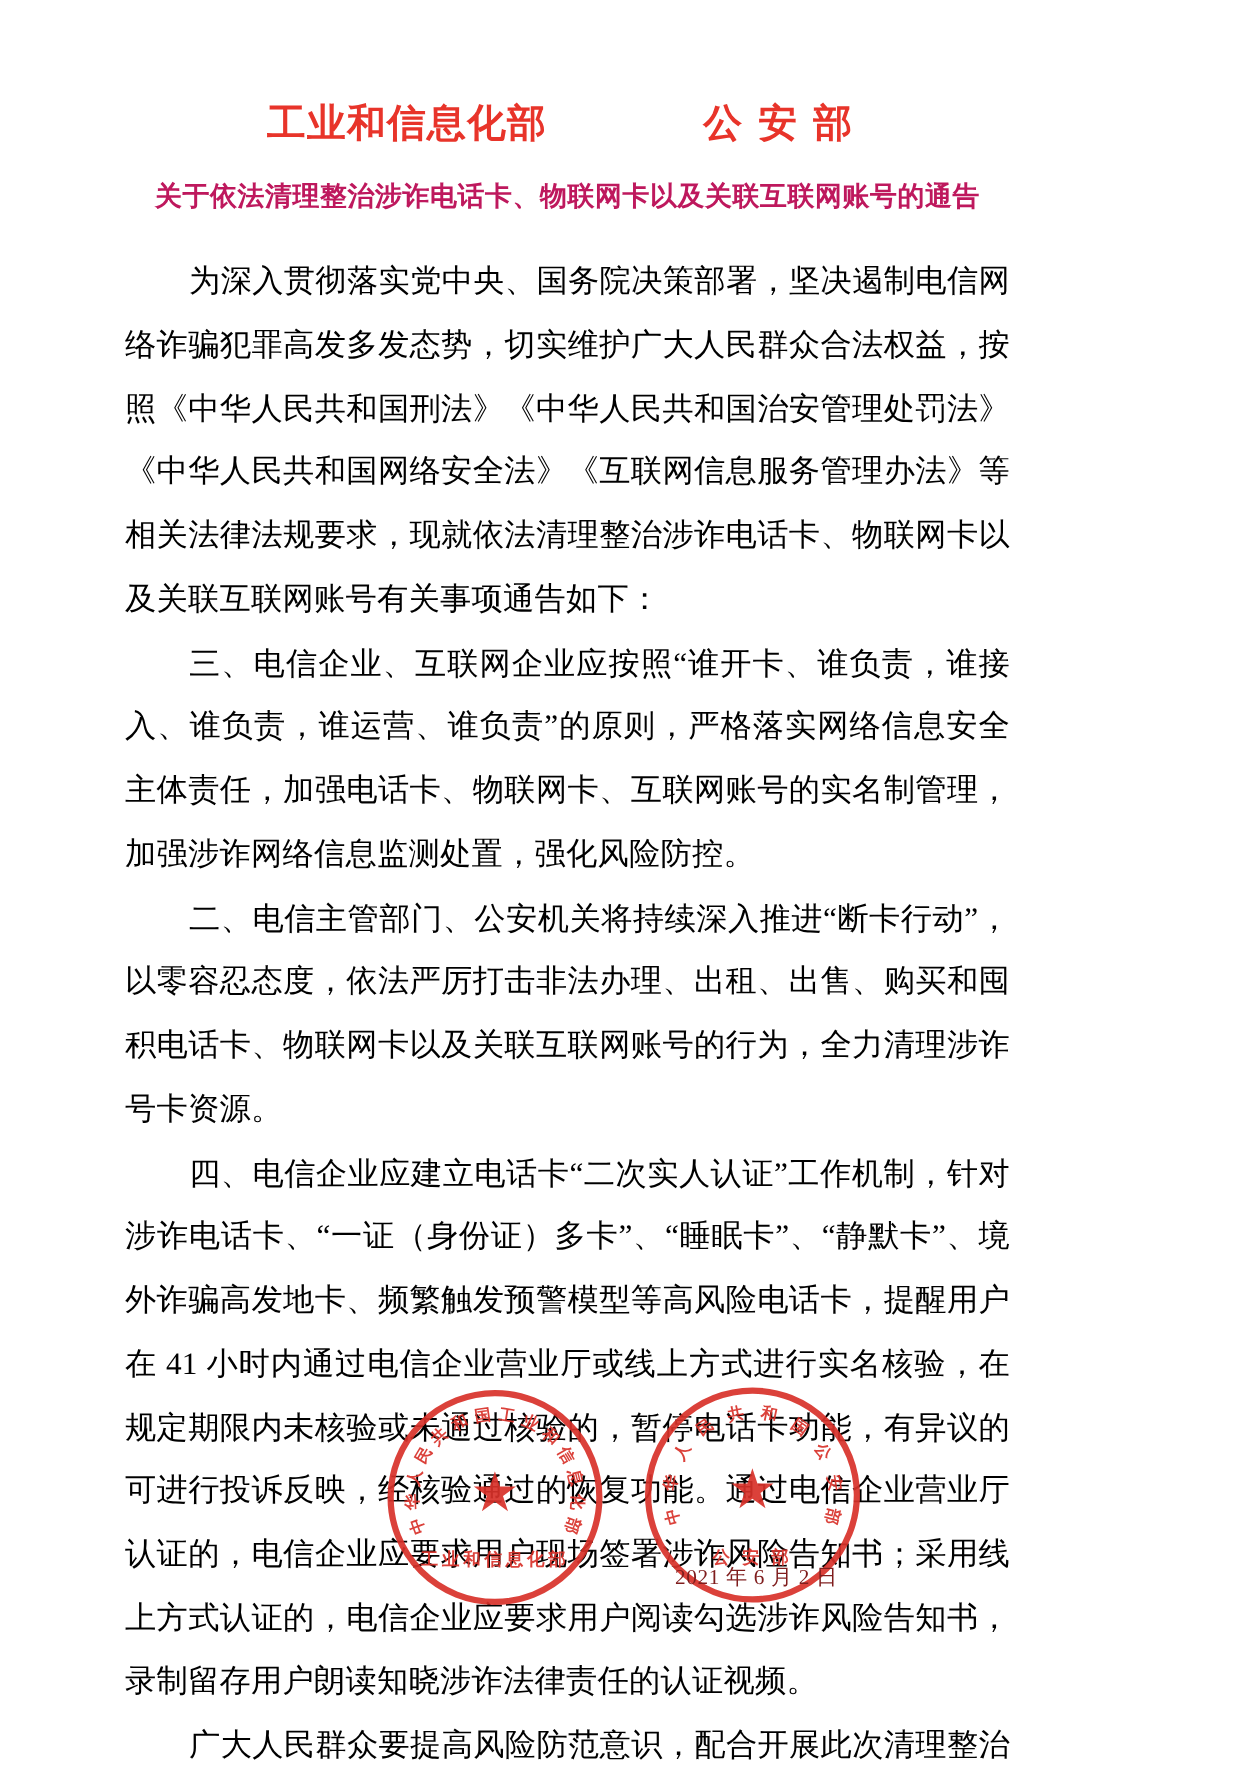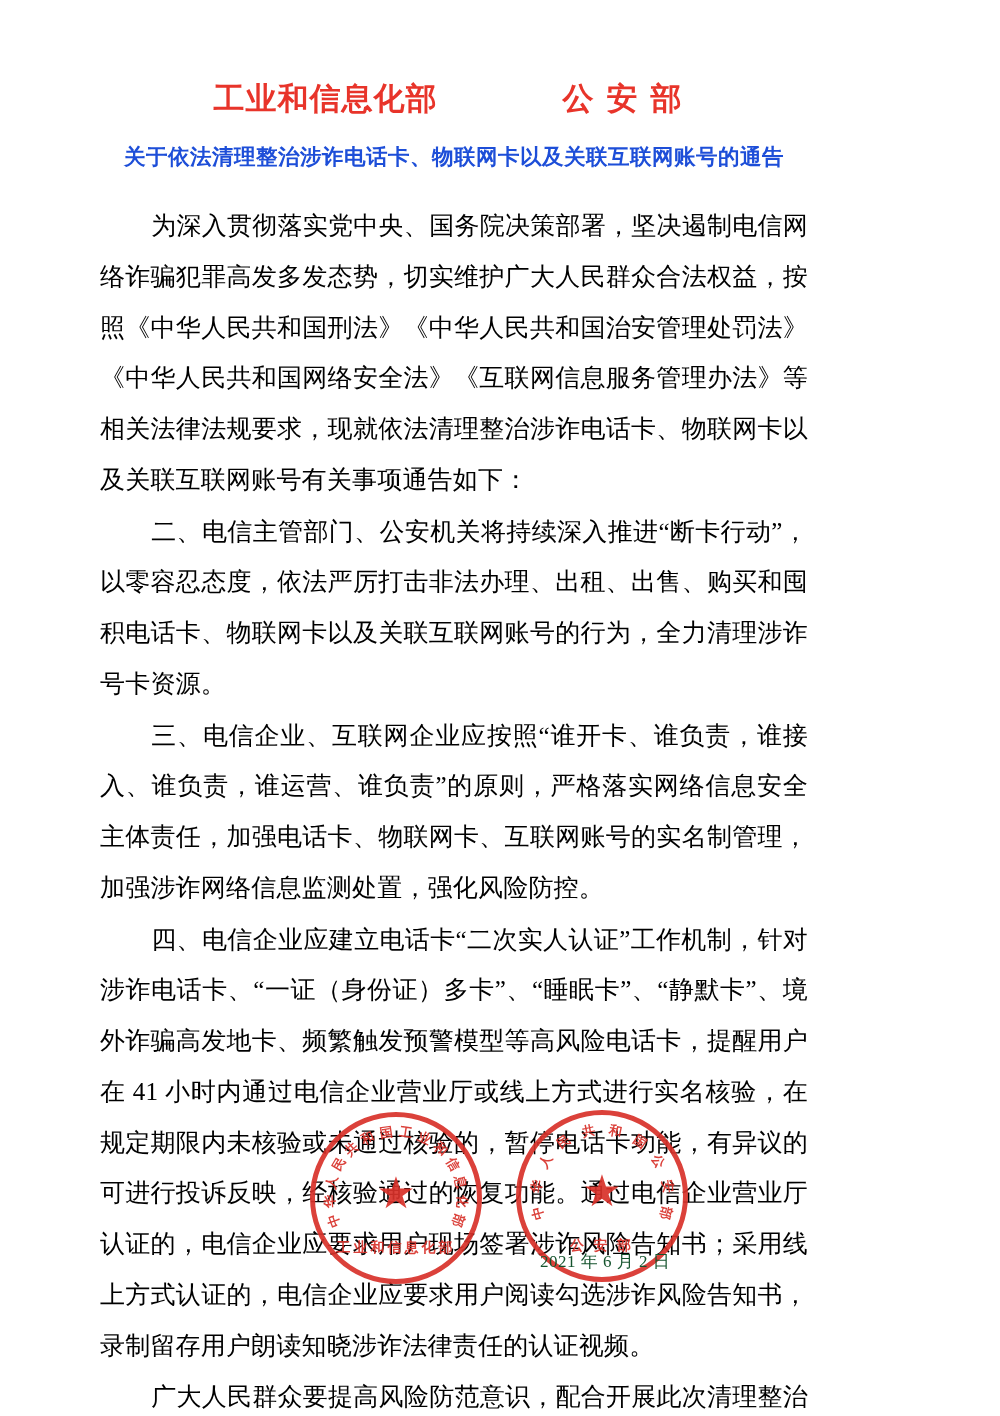--- a/index.html
+++ b/index.html
@@ -32,21 +32,21 @@
     letter-spacing: 1px;
     margin-bottom: 22px;
   }
   .masthead .agency-2 {
     letter-spacing: 13px;
     padding-left: 4px;
     margin-left: 35px;
   }
   .doc-title {
     text-align: center;
-    color: #1d4ed8;
+    color: #be185d;
     font-weight: bold;
     font-size: 21.5px;
     letter-spacing: 0.5px;
     margin-bottom: 30px;
   }
   .body-text {
     font-size: 25px;
     line-height: 2.03;
     text-align: justify;
     text-justify: inter-ideograph;
@@ -111,40 +111,40 @@
     color: #d8312a;
     font-size: 14px;
     font-weight: bold;
     letter-spacing: 3px;
   }
   .seal-date {
     position: absolute;
     left: 540px;
     top: 152px;
     font-size: 17px;
-    color: #14532d;
+    color: #7f1d1d;
     letter-spacing: 0.5px;
   }
 </style>
 </head>
 <body>
 
 <div class="page">
 
   <div class="masthead">
     <span class="agency-1">工业和信息化部</span>
     <span class="agency-2">公安部</span>
   </div>
 
   <div class="doc-title">关于依法清理整治涉诈电话卡、物联网卡以及关联互联网账号的通告</div>
 
   <div class="body-text">
     <p class="para">为深入贯彻落实党中央、国务院决策部署，坚决遏制电信网络诈骗犯罪高发多发态势，切实维护广大人民群众合法权益，按照《中华人民共和国刑法》《中华人民共和国治安管理处罚法》《中华人民共和国网络安全法》《互联网信息服务管理办法》等相关法律法规要求，现就依法清理整治涉诈电话卡、物联网卡以及关联互联网账号有关事项通告如下：</p>
+    <p class="para">三、电信企业、互联网企业应按照“谁开卡、谁负责，谁接入、谁负责，谁运营、谁负责”的原则，严格落实网络信息安全主体责任，加强电话卡、物联网卡、互联网账号的实名制管理，加强涉诈网络信息监测处置，强化风险防控。</p>
     <p class="para">二、电信主管部门、公安机关将持续深入推进“断卡行动”，以零容忍态度，依法严厉打击非法办理、出租、出售、购买和囤积电话卡、物联网卡以及关联互联网账号的行为，全力清理涉诈号卡资源。</p>
-    <p class="para">三、电信企业、互联网企业应按照“谁开卡、谁负责，谁接入、谁负责，谁运营、谁负责”的原则，严格落实网络信息安全主体责任，加强电话卡、物联网卡、互联网账号的实名制管理，加强涉诈网络信息监测处置，强化风险防控。</p>
     <p class="para">四、电信企业应建立电话卡“二次实人认证”工作机制，针对涉诈电话卡、“一证（身份证）多卡”、“睡眠卡”、“静默卡”、境外诈骗高发地卡、频繁触发预警模型等高风险电话卡，提醒用户在 41 小时内通过电信企业营业厅或线上方式进行实名核验，在规定期限内未核验或未通过核验的，暂停电话卡功能，有异议的可进行投诉反映，经核验通过的恢复功能。通过电信企业营业厅认证的，电信企业应要求用户现场签署涉诈风险告知书；采用线上方式认证的，电信企业应要求用户阅读勾选涉诈风险告知书，录制留存用户朗读知晓涉诈法律责任的认证视频。</p>
     <p class="para">广大人民群众要提高风险防范意识，配合开展此次清理整治工作，并积极向公安机关举报涉及电话卡、物联网卡以及关联互联网账号的违法犯罪线索。</p>
     <p class="para">电信企业。</p>
   </div>
 
   <div class="seals">
     <div class="seal seal-1">
       <div class="ring-text" id="ring1">
           <span style="transform: translate(-62.0197px, 22.5733px) rotate(250deg) translate(-50%, -50%);">中</span>
           <span style="transform: translate(-65.9049px, 3.54266px) rotate(266.923deg) translate(-50%, -50%);">华</span>

